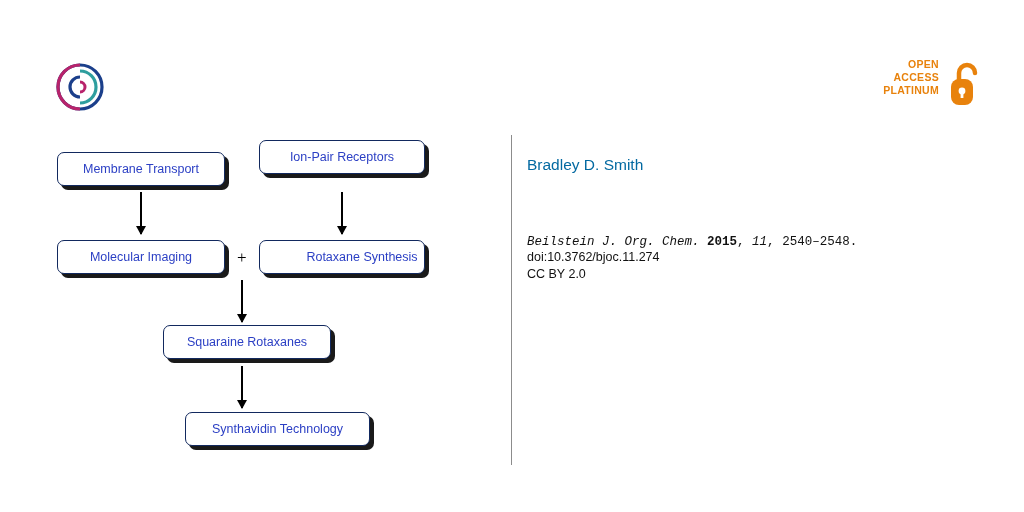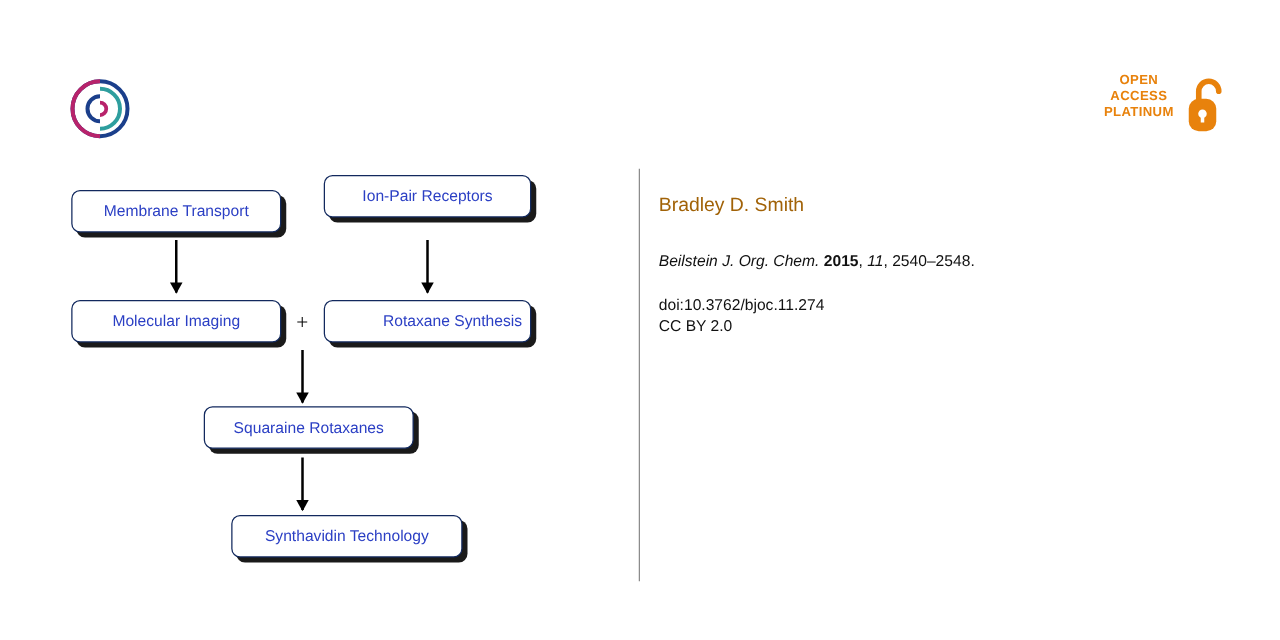--- a/index.html
+++ b/index.html
@@ -50,21 +50,21 @@
     position: absolute;
     left: 893px;
     top: 58px;
     width: 90px;
     height: 52px;
   }
   .oa-text {
     position: absolute;
     right: 44px;
     top: 0;
-    text-align: center;
+    text-align: right;
     line-height: 13px;
   }
   .oa-text div {
     font-size: 10.5px;
     font-weight: bold;
     color: #e8820c;
     letter-spacing: 0.3px;
   }
   .oa-lock {
     position: absolute;
@@ -140,39 +140,38 @@
   .article-title {
     font-size: 17.5px;
     font-weight: bold;
     color: #1a62c4;
     line-height: 22px;
     margin: 0 0 0 0;
     max-width: 430px;
   }
   .authors {
     font-size: 15.5px;
-    color: #a16207;
+    color: #0369a1;
     margin-top: 16px;
   }
   .citation {
     font-size: 12.5px;
     color: #111111;
-    margin-top: 28px;
-    font-family: Liberation Sans, sans-serif;
+    margin-top: 61px;
+    font-family: Liberation Mono, monospace;
   }
   .citation i {
     font-style: italic;
   }
   .citation b {
     font-weight: bold;
   }
   .doi {
     font-size: 12.5px;
     color: #111111;
-    margin-top: 20px;
     line-height: 17px;
   }
 </style>
 </head>
 <body>
 
 <div class="header">
 
   <div class="logo-mark">
     <svg width="50" height="50" viewBox="0 0 50 50">

